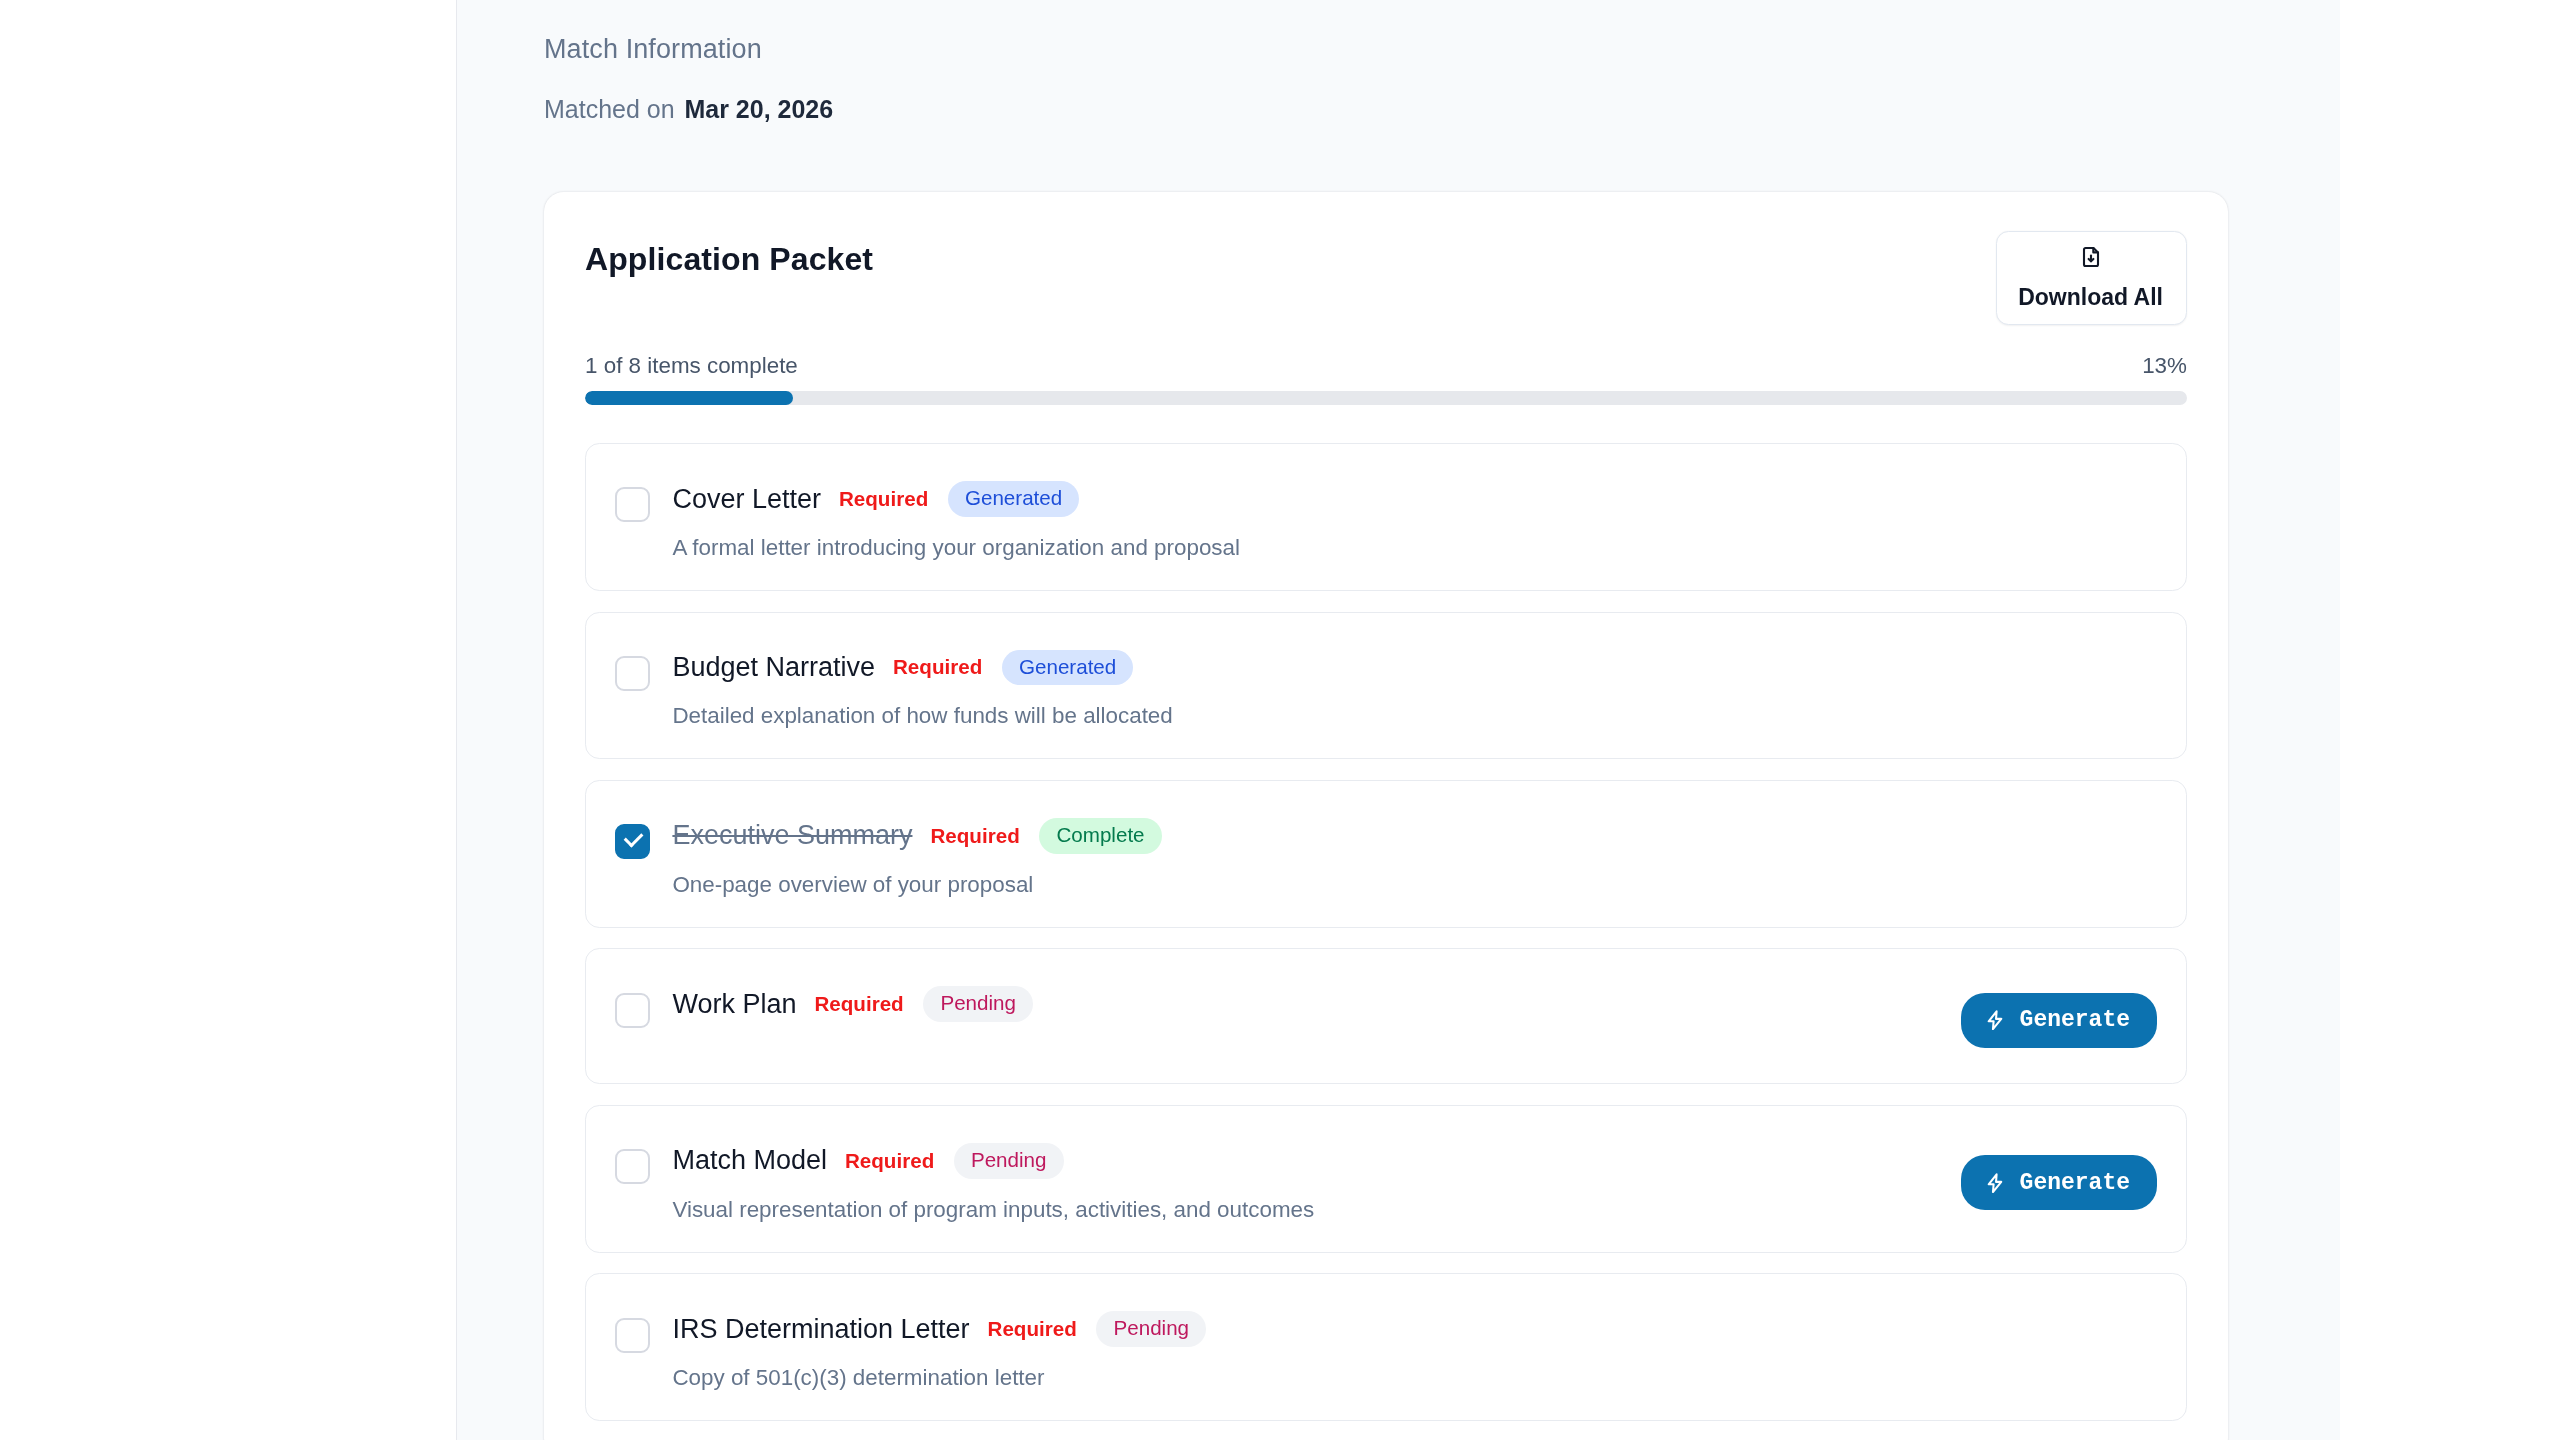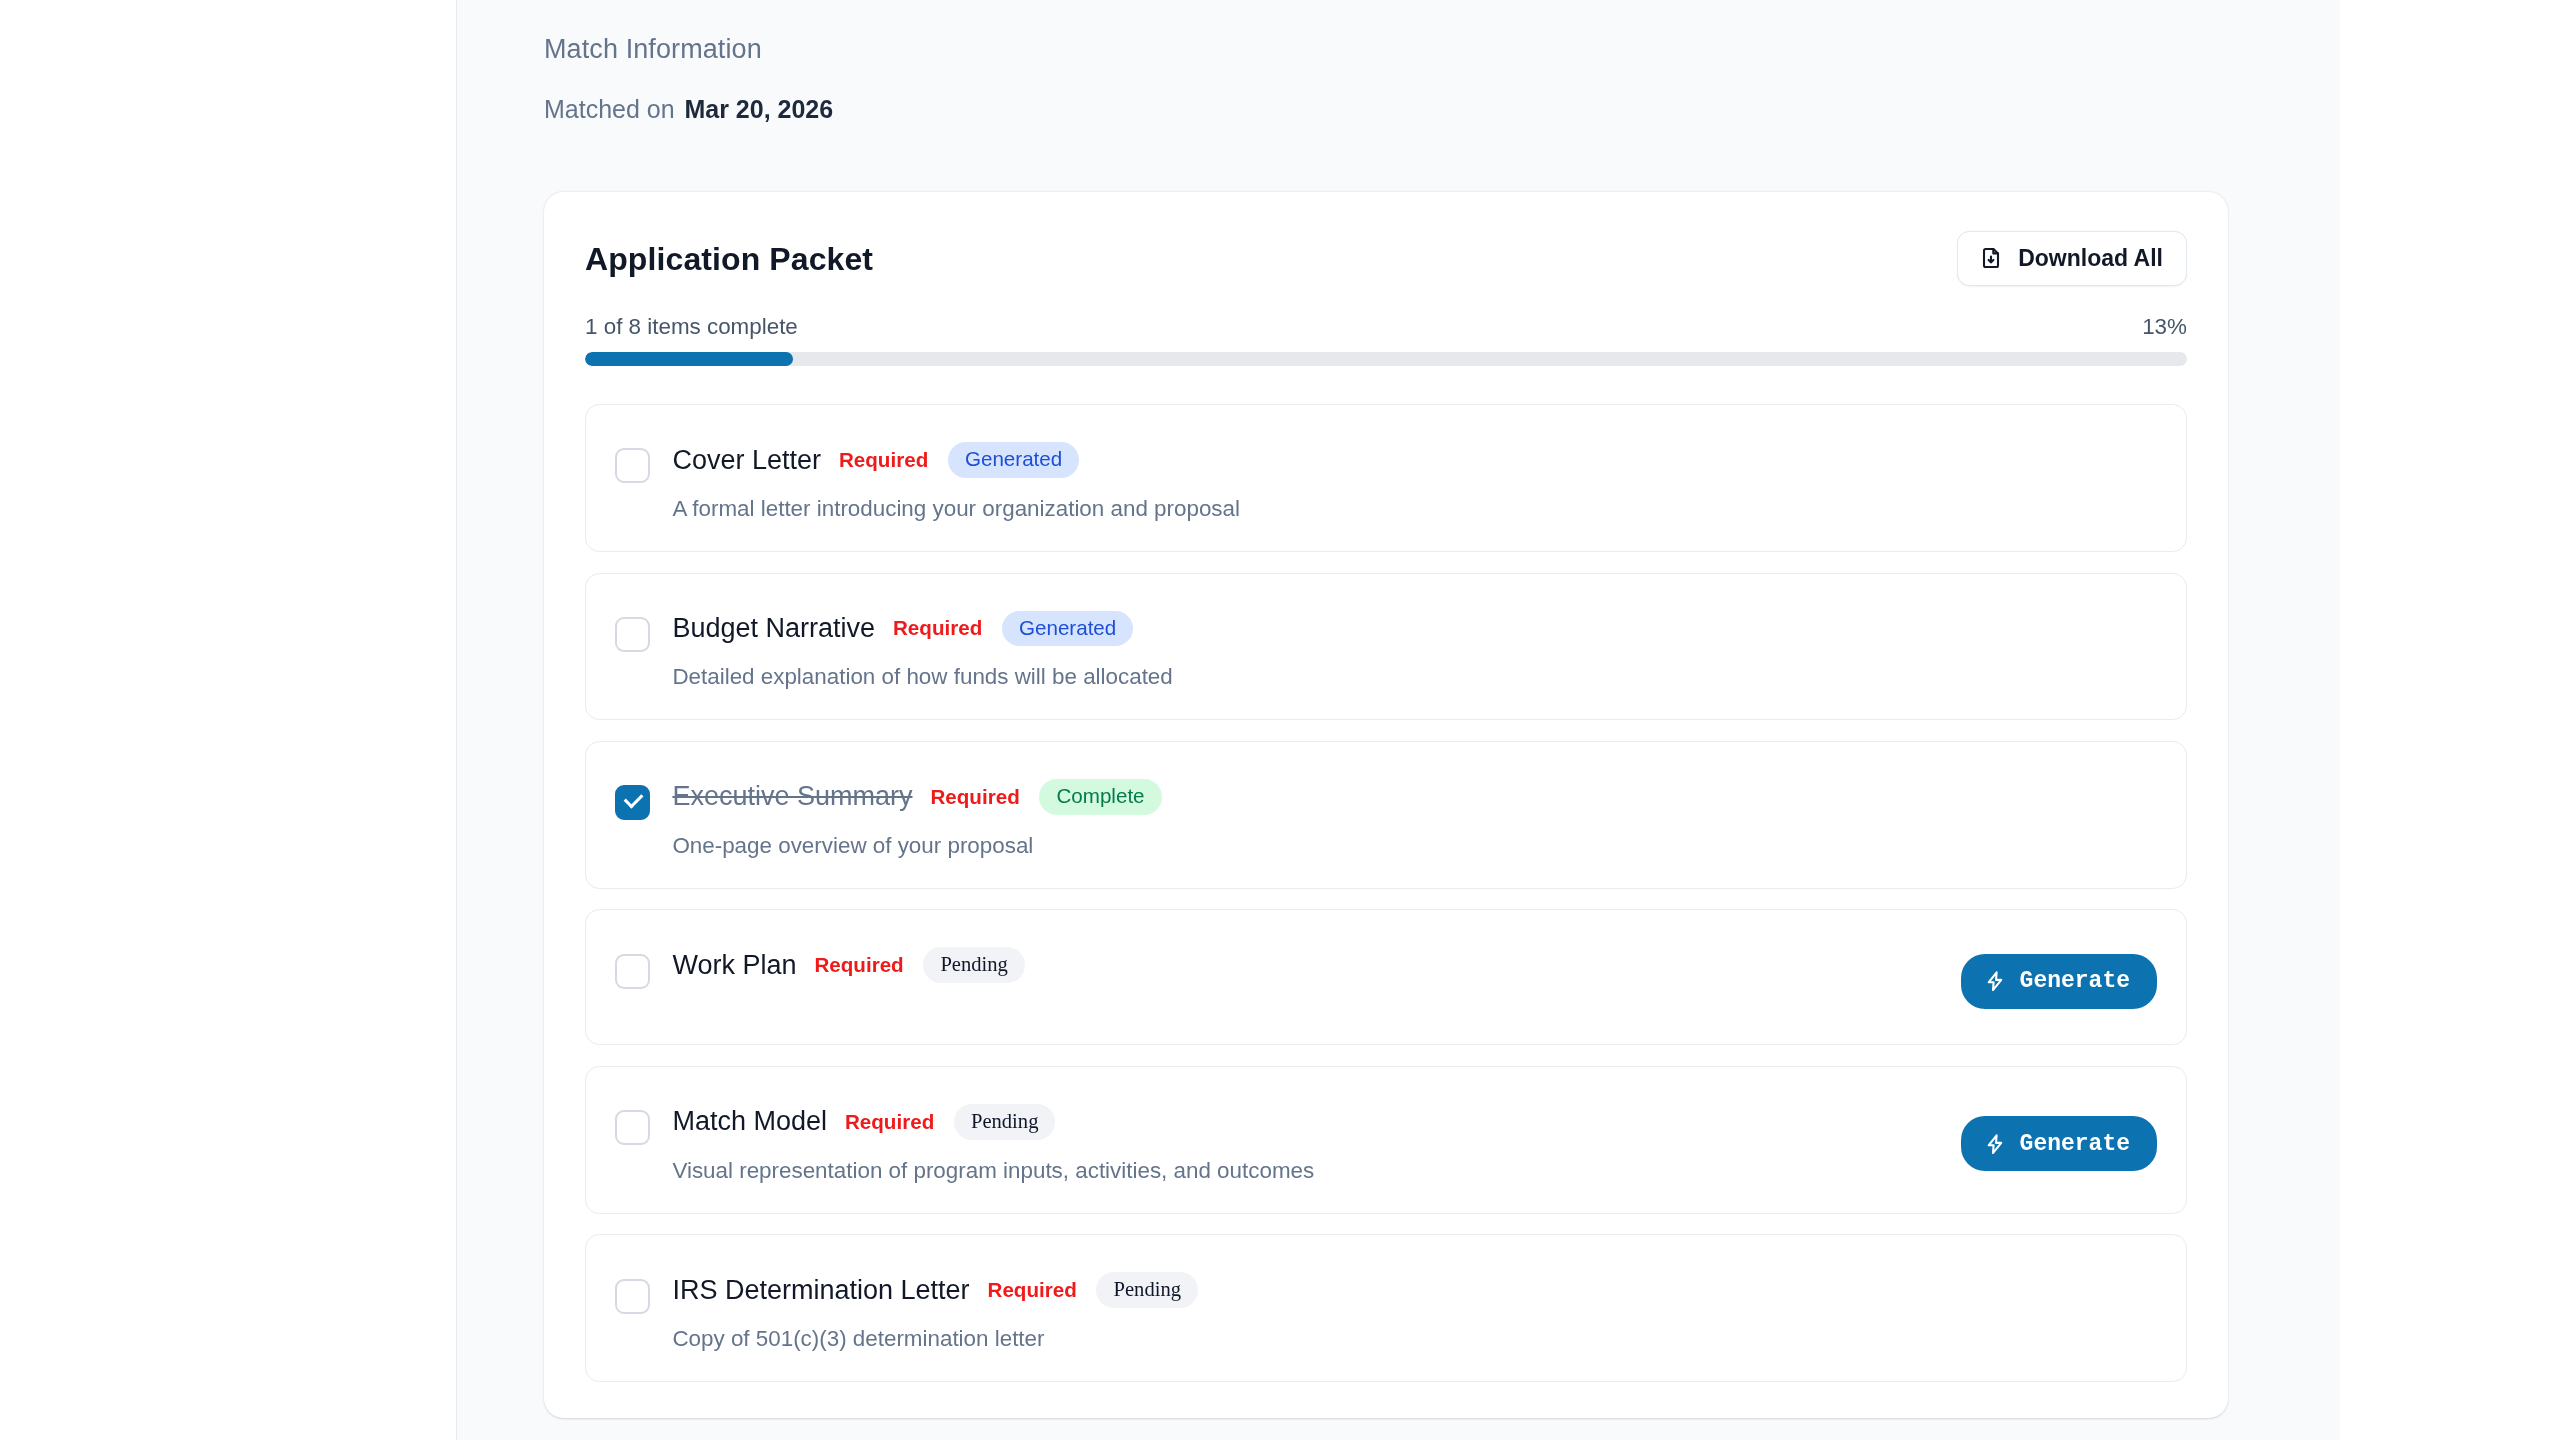--- a/index.html
+++ b/index.html
@@ -108,20 +108,21 @@
     border: 1.8px solid #e2e8f0;
     border-radius: 12.5px;
     padding: 13.4px 23px 13.4px 21.5px;
     font-size: 23px;
     font-weight: 700;
     color: #111827;
     cursor: pointer;
     box-shadow: 0 0.9px 1.8px rgba(15,23,42,0.06);
     font-family: "Liberation Sans", sans-serif;
     white-space: nowrap;
+    flex-direction: column;
   }
   .download-btn svg { display: block; }
 
   
   .progress-meta {
     margin-top: 28px;
     display: flex;
     align-items: baseline;
     justify-content: space-between;
   }
@@ -232,21 +233,21 @@
   .badge {
     margin-left: 19.7px;
     font-size: 20.6px;
     border-radius: 894px;
     padding: 7.2px 17px 8px 17px;
     white-space: nowrap;
     line-height: 1;
   }
   .badge.generated { background: #d6e4fe; color: #1d4ed8; }
   .badge.complete  { background: #d3fadf; color: #047a4d; }
-  .badge.pending   { background: #f1f3f6; color: #0f172a; font-family: Liberation Serif, serif; }
+  .badge.pending   { background: #f1f3f6; color: #be185d; }
 
   .item-desc {
     margin-top: 18px;
     font-size: 22.4px;
     color: #64748b;
     font-weight: 400;
   }
 
   .item-actions {
     flex: 0 0 auto;

